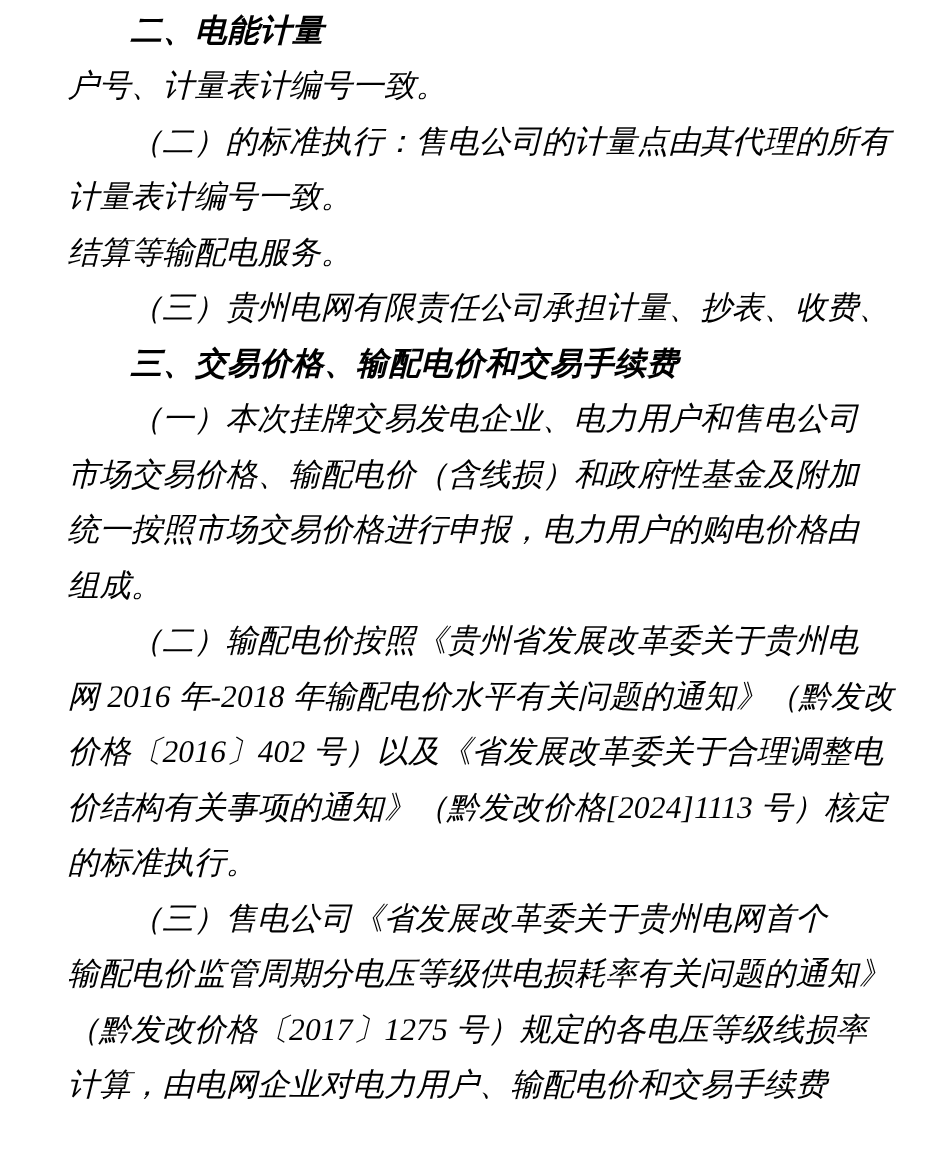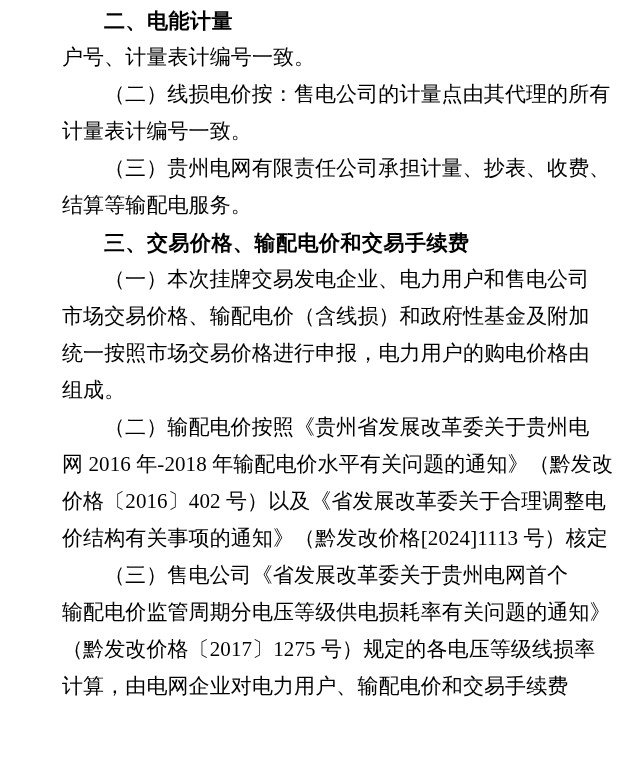--- a/index.html
+++ b/index.html
@@ -9,23 +9,24 @@
   }
   .page {
     position: relative;
     width: 633px;
     height: 780px;
     background: #ffffff;
     overflow: hidden;
   }
   .textblock {
     position: absolute;
-    left: 62px;
+    left: 45px;
     top: 2px;
     width: 527px;
+    font-style: italic;
   }
   .line {
     font-family: "Liberation Serif", "DejaVu Serif", serif;
     font-size: 21px;
     line-height: 37px;
     height: 37px;
     color: #000000;
     white-space: pre;
     letter-spacing: 0.1px;
   }
@@ -38,31 +39,32 @@
     letter-spacing: 0.5px;
   }
 </style>
 </head>
 <body>
 
 <div class="page">
   <div class="textblock" id="textblock">
       <div class="line heading indent">二、电能计量</div>
       <div class="line">户号、计量表计编号一致。</div>
-      <div class="line indent">（二）线损电价按：售电公司的计量点由其代理的所有</div>
+      <div class="line indent">（二）的标准执行：售电公司的计量点由其代理的所有</div>
       <div class="line">计量表计编号一致。</div>
+      <div class="line">结算等输配电服务。</div>
       <div class="line indent">（三）贵州电网有限责任公司承担计量、抄表、收费、</div>
-      <div class="line">结算等输配电服务。</div>
       <div class="line heading indent">三、交易价格、输配电价和交易手续费</div>
       <div class="line indent">（一）本次挂牌交易发电企业、电力用户和售电公司</div>
       <div class="line">市场交易价格、输配电价（含线损）和政府性基金及附加</div>
       <div class="line">统一按照市场交易价格进行申报，电力用户的购电价格由</div>
       <div class="line">组成。</div>
       <div class="line indent">（二）输配电价按照《贵州省发展改革委关于贵州电</div>
       <div class="line">网 2016 年-2018 年输配电价水平有关问题的通知》（黔发改</div>
       <div class="line">价格〔2016〕402 号）以及《省发展改革委关于合理调整电</div>
       <div class="line">价结构有关事项的通知》（黔发改价格[2024]1113 号）核定</div>
+      <div class="line">的标准执行。</div>
       <div class="line indent">（三）售电公司《省发展改革委关于贵州电网首个</div>
       <div class="line">输配电价监管周期分电压等级供电损耗率有关问题的通知》</div>
       <div class="line">（黔发改价格〔2017〕1275 号）规定的各电压等级线损率</div>
       <div class="line">计算，由电网企业对电力用户、输配电价和交易手续费</div>
     </div>
 </div>
 
 </body></html>

